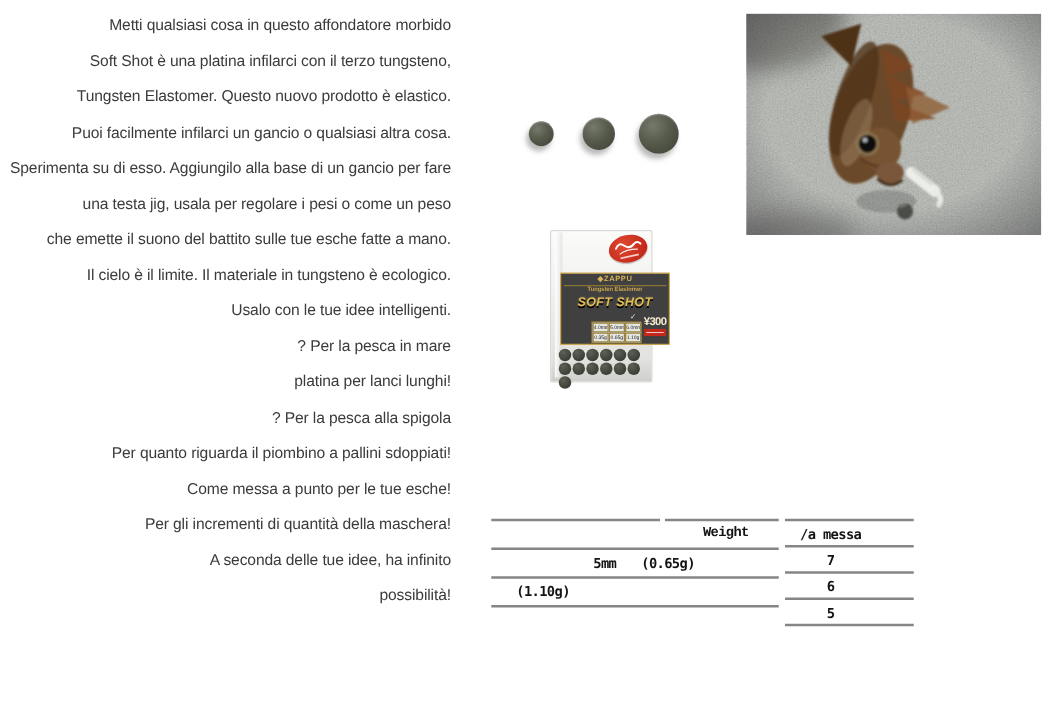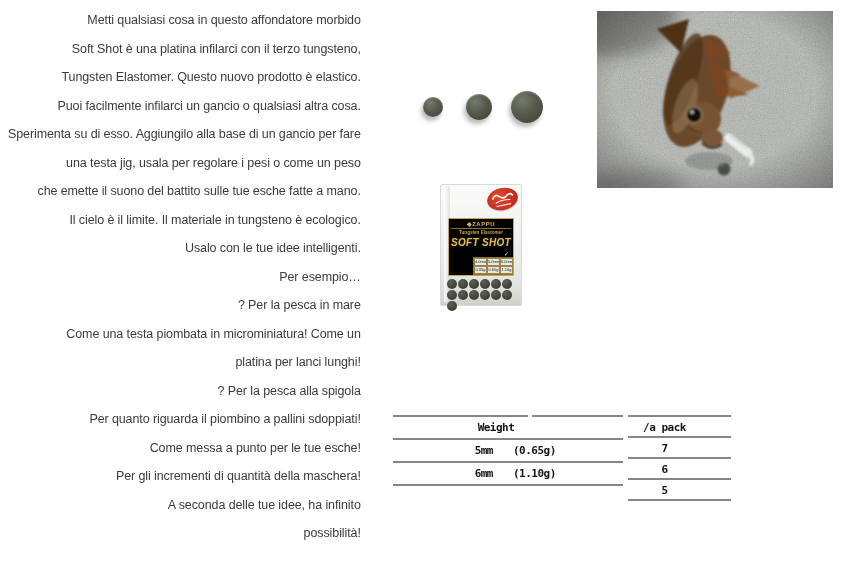--- a/index.html
+++ b/index.html
@@ -31,22 +31,22 @@
   .bag-fold{
     position:absolute;left:4px;top:2px;width:6px;height:116px;
     background:linear-gradient(90deg,rgba(255,255,255,0.9),rgba(200,200,198,0.4));
   }
   .sticker{
     position:absolute;left:47px;top:4px;width:31px;height:22px;border-radius:50%;
     background:radial-gradient(circle at 40% 35%, #e04a30, #c3281a 75%);
     transform:rotate(-12deg);box-shadow:0 1px 1px rgba(0,0,0,0.25);
   }
   .label{
-    position:absolute;left:8px;top:34px;width:66px;height:58px;box-sizing:border-box;
-    background:#000000;border:1px solid #c9a54e;border-radius:1px;
+    position:absolute;left:8px;top:34px;width:88px;height:58px;box-sizing:border-box;
+    background:#404040;border:1px solid #c9a54e;border-radius:1px;
     padding:2px 2px 1px 2px;overflow:hidden;
   }
   .label-brand{
     color:#d8b35a;font-size:6px;font-weight:bold;text-align:center;line-height:7px;
     letter-spacing:0.5px;border-bottom:1px solid #8a7434;white-space:nowrap;
   }
   .label-sub{
     color:#c9a54e;font-size:5px;text-align:center;line-height:7px;
     transform:scaleX(0.92);white-space:nowrap;font-weight:bold;
   }
@@ -87,41 +87,39 @@
     letter-spacing:-0.5px;color:#141414;
   }
   .tline{position:absolute;top:0;height:2px;background:#868686;}
   .tseg1{left:0;width:135px;}
   .tseg2{left:139px;width:91px;}
   .tseg3{left:235px;width:103px;}
   .tcol{position:absolute;top:2px;}
   .tcol-left{left:0;width:230px;}
   .tcol-right{left:235px;width:103px;}
   .trow{height:21px;line-height:21px;border-bottom:2px solid #868686;display:flex;}
-  .thead-left{justify-content:center;padding-right:24px;}
+  .thead-left{justify-content:flex-end;padding-right:24px;font-family:Liberation Mono, monospace;}
   .thead-right,.tcell-right{justify-content:center;padding-right:30px;box-sizing:border-box;}
   .cell-size{width:100px;text-align:right;display:inline-block;}
   .cell-weight{margin-left:20px;display:inline-block;}
 </style>
 </head>
 <body>
 
 <div class="description">
   <div class="desc-line">Metti qualsiasi cosa in questo affondatore morbido</div>
   <div class="desc-line">Soft Shot è una platina infilarci con il terzo tungsteno,</div>
   <div class="desc-line">Tungsten Elastomer. Questo nuovo prodotto è elastico.</div>
   <div class="desc-line">Puoi facilmente infilarci un gancio o qualsiasi altra cosa.</div>
   <div class="desc-line">Sperimenta su di esso. Aggiungilo alla base di un gancio per fare</div>
   <div class="desc-line">una testa jig, usala per regolare i pesi o come un peso</div>
   <div class="desc-line"> che emette il suono del battito sulle tue esche fatte a mano.</div>
   <div class="desc-line">Il cielo è il limite. Il materiale in tungsteno è ecologico.</div>
   <div class="desc-line">Usalo con le tue idee intelligenti.</div>
-  <div class="desc-line">Per esempio…</div>
   <div class="desc-line">? Per la pesca in mare</div>
-  <div class="desc-line">Come una testa piombata in microminiatura! Come un</div>
   <div class="desc-line">platina per lanci lunghi!</div>
   <div class="desc-line">? Per la pesca alla spigola</div>
   <div class="desc-line">Per quanto riguarda il piombino a pallini sdoppiati!</div>
   <div class="desc-line">Come messa a punto per le tue esche!</div>
   <div class="desc-line">Per gli incrementi di quantità della maschera!</div>
   <div class="desc-line">A seconda delle tue idee, ha infinito</div>
   <div class="desc-line">possibilità!</div>
 </div>
 
 <div class="pellet small"></div>
@@ -234,28 +232,27 @@
 
   <div class="tcol tcol-left">
     <div class="trow thead-left">
       <span>Weight</span>
     </div>
     <div class="trow">
       <span class="cell-size">5mm</span>
       <span class="cell-weight">(0.65g)</span>
     </div>
     <div class="trow">
-      <span class="cell-size">6mm</span>
       <span class="cell-weight">(1.10g)</span>
     </div>
   </div>
 
   <div class="tcol tcol-right">
     <div class="trow thead-right">
-      <span>/a pack</span>
+      <span>/a messa</span>
     </div>
     <div class="trow tcell-right">
       <span>7</span>
     </div>
     <div class="trow tcell-right">
       <span>6</span>
     </div>
     <div class="trow tcell-right">
       <span>5</span>
     </div>

